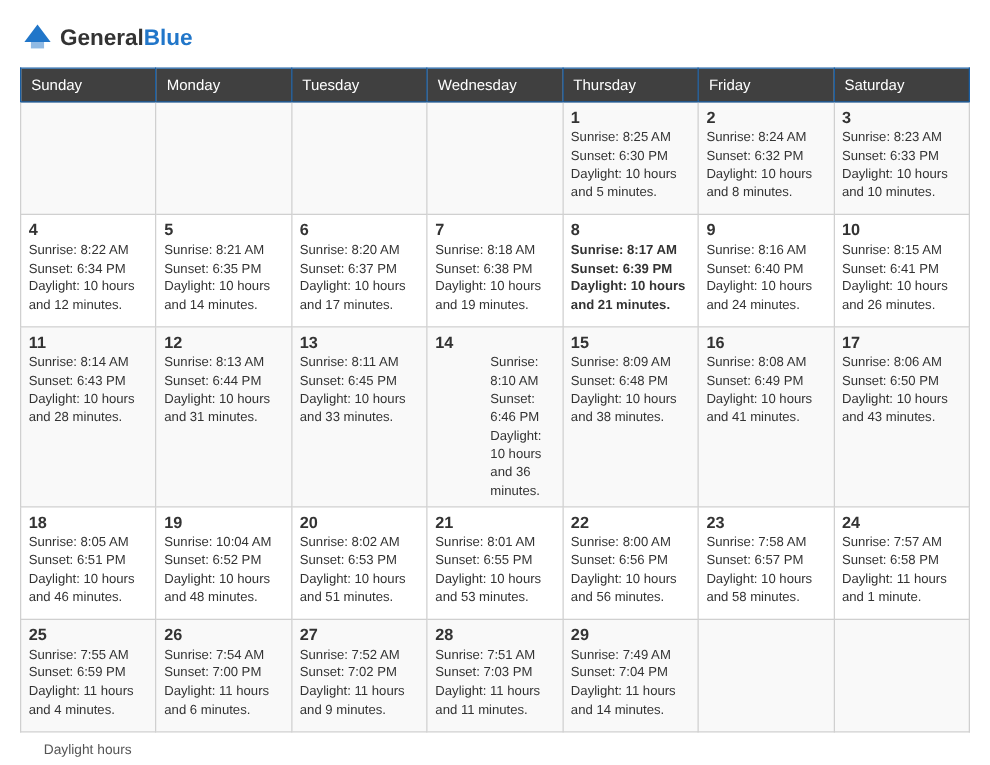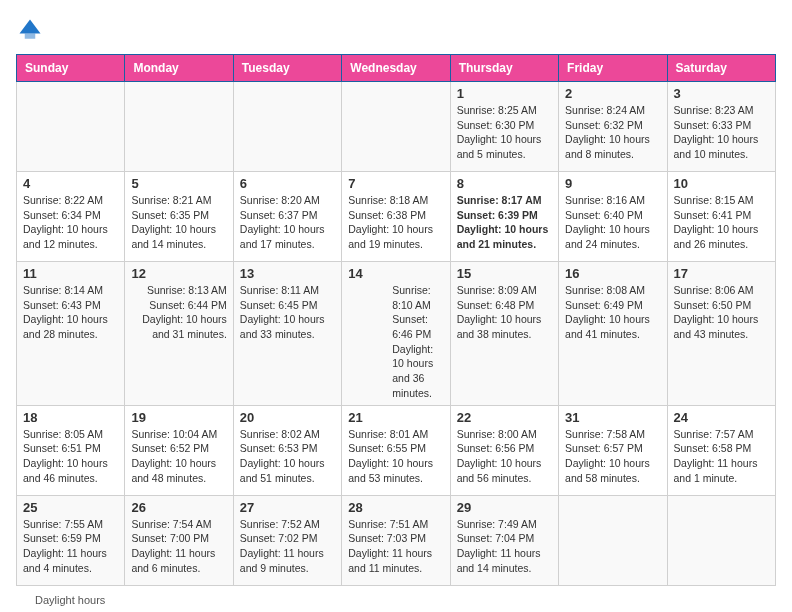--- a/index.html
+++ b/index.html
@@ -47,26 +47,26 @@
     .subtitle {
       font-size: 14px;
       color: #555;
     }
     table {
       width: 100%;
       border-collapse: collapse;
       font-size: 11px;
     }
     thead tr th {
-      background-color: #ec4899;
+      background-color: #404040;
       color: #fff;
       text-align: left;
       padding: 6px 8px;
       font-size: 12px;
-      font-weight: bold;
+      font-weight: normal;
       border: 1px solid #1a5fa3;
     }
     tbody tr td {
       border: 1px solid #d0d0d0;
       vertical-align: top;
       padding: 4px 6px;
       width: calc(100% / 7);
       background: #fff;
       min-height: 70px;
       height: 90px;
@@ -99,20 +99,23 @@
 </head>
 <body>
 
 <div class="header-area">
   <div class="logo">
     <svg class="logo-icon" viewBox="0 0 32 32">
       <rect x="0" y="0" width="32" height="32" fill="none"></rect>
       <polygon points="16,4 28,20 4,20" fill="#2176c9"></polygon>
       <rect x="10" y="20" width="12" height="6" fill="#2176c9" opacity="0.5"></rect>
     </svg>
+    <div>
+      <span class="logo-text-general">General</span><span class="logo-text-blue">Blue</span>
+    </div>
   </div>
   <div class="title-area">
   </div>
 </div>
 
 <table>
   <thead>
     <tr>
     <th>Sunday</th>
         <th>Monday</th>
@@ -205,21 +208,21 @@
       <tr>
         <td>
           <span class="day-number">11</span>
           <div class="day-info" style="white-space: pre-line;">Sunrise: 8:14 AM
 Sunset: 6:43 PM
 Daylight: 10 hours
 and 28 minutes.</div>
         </td>
         <td>
           <span class="day-number">12</span>
-          <div class="day-info" style="white-space: pre-line; text-align: right;">Sunrise: 8:13 AM
+          <div class="day-info" style="white-space: pre-line;">Sunrise: 8:13 AM
 Sunset: 6:44 PM
 Daylight: 10 hours
 and 31 minutes.</div>
         </td>
         <td>
           <span class="day-number">13</span>
           <div class="day-info" style="white-space: pre-line;">Sunrise: 8:11 AM
 Sunset: 6:45 PM
 Daylight: 10 hours
 and 33 minutes.</div>
@@ -283,21 +286,21 @@
 and 53 minutes.</div>
         </td>
         <td>
           <span class="day-number">22</span>
           <div class="day-info" style="white-space: pre-line;">Sunrise: 8:00 AM
 Sunset: 6:56 PM
 Daylight: 10 hours
 and 56 minutes.</div>
         </td>
         <td>
-          <span class="day-number">31</span>
+          <span class="day-number">23</span>
           <div class="day-info" style="white-space: pre-line;">Sunrise: 7:58 AM
 Sunset: 6:57 PM
 Daylight: 10 hours
 and 58 minutes.</div>
         </td>
         <td>
           <span class="day-number">24</span>
           <div class="day-info" style="white-space: pre-line;">Sunrise: 7:57 AM
 Sunset: 6:58 PM
 Daylight: 11 hours

